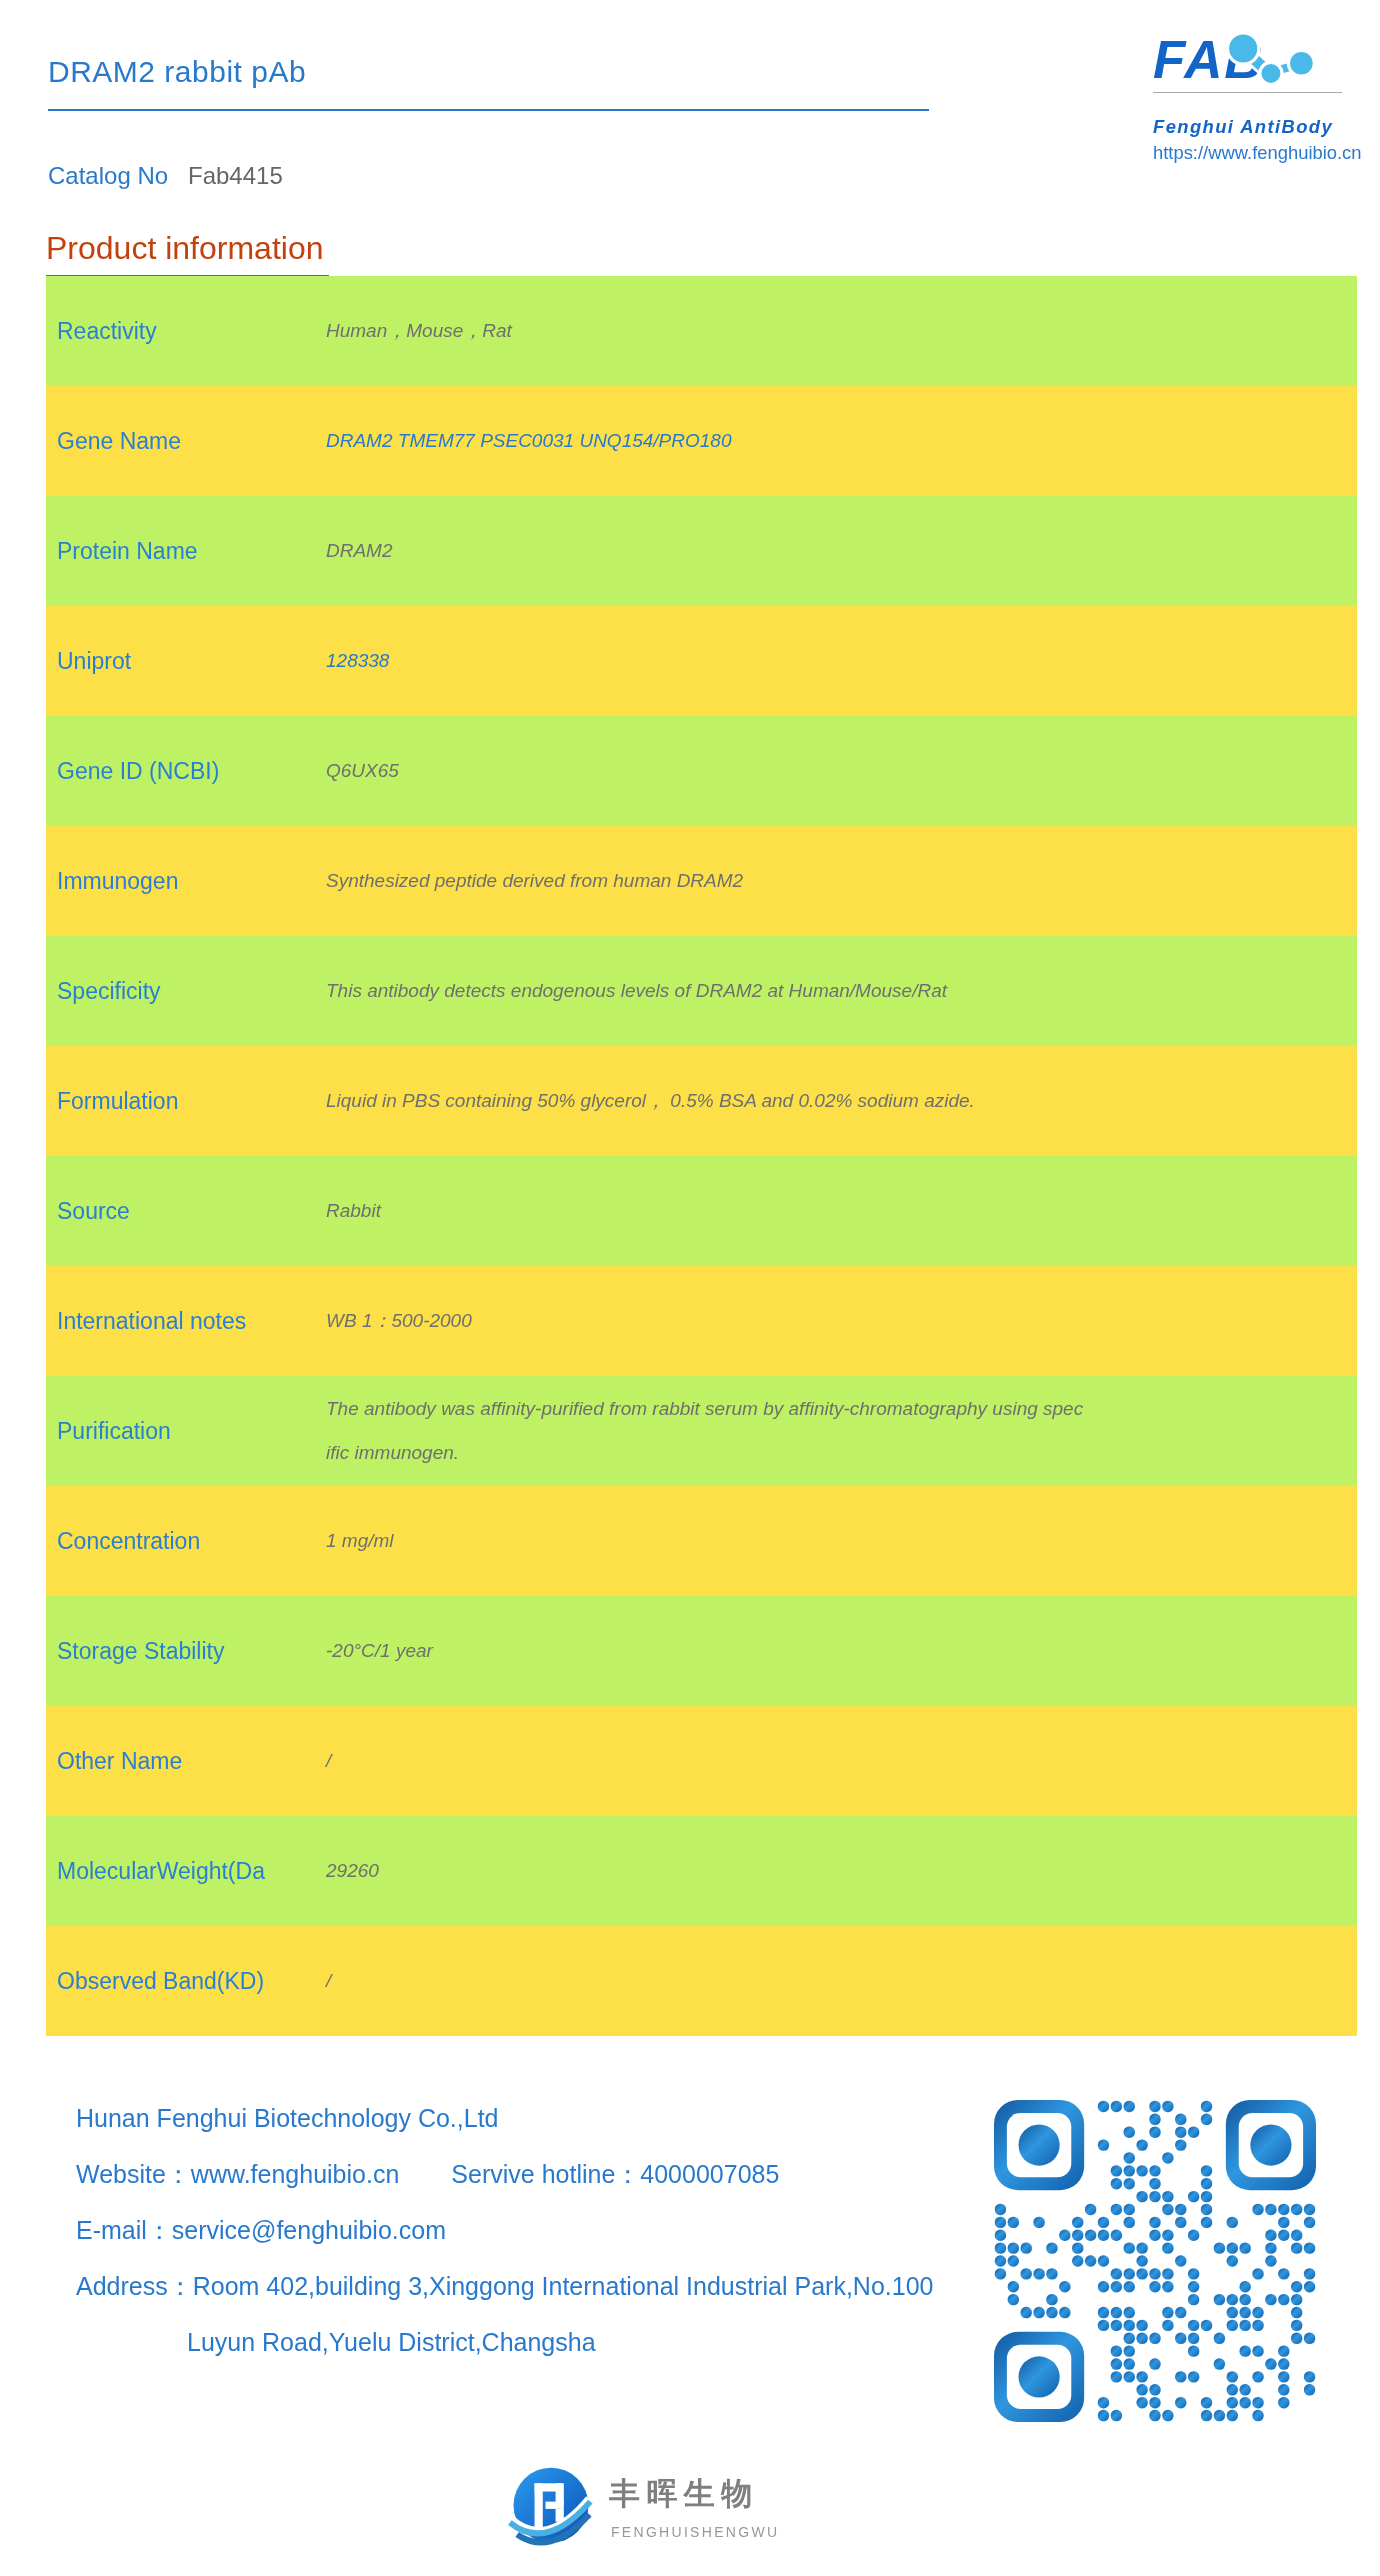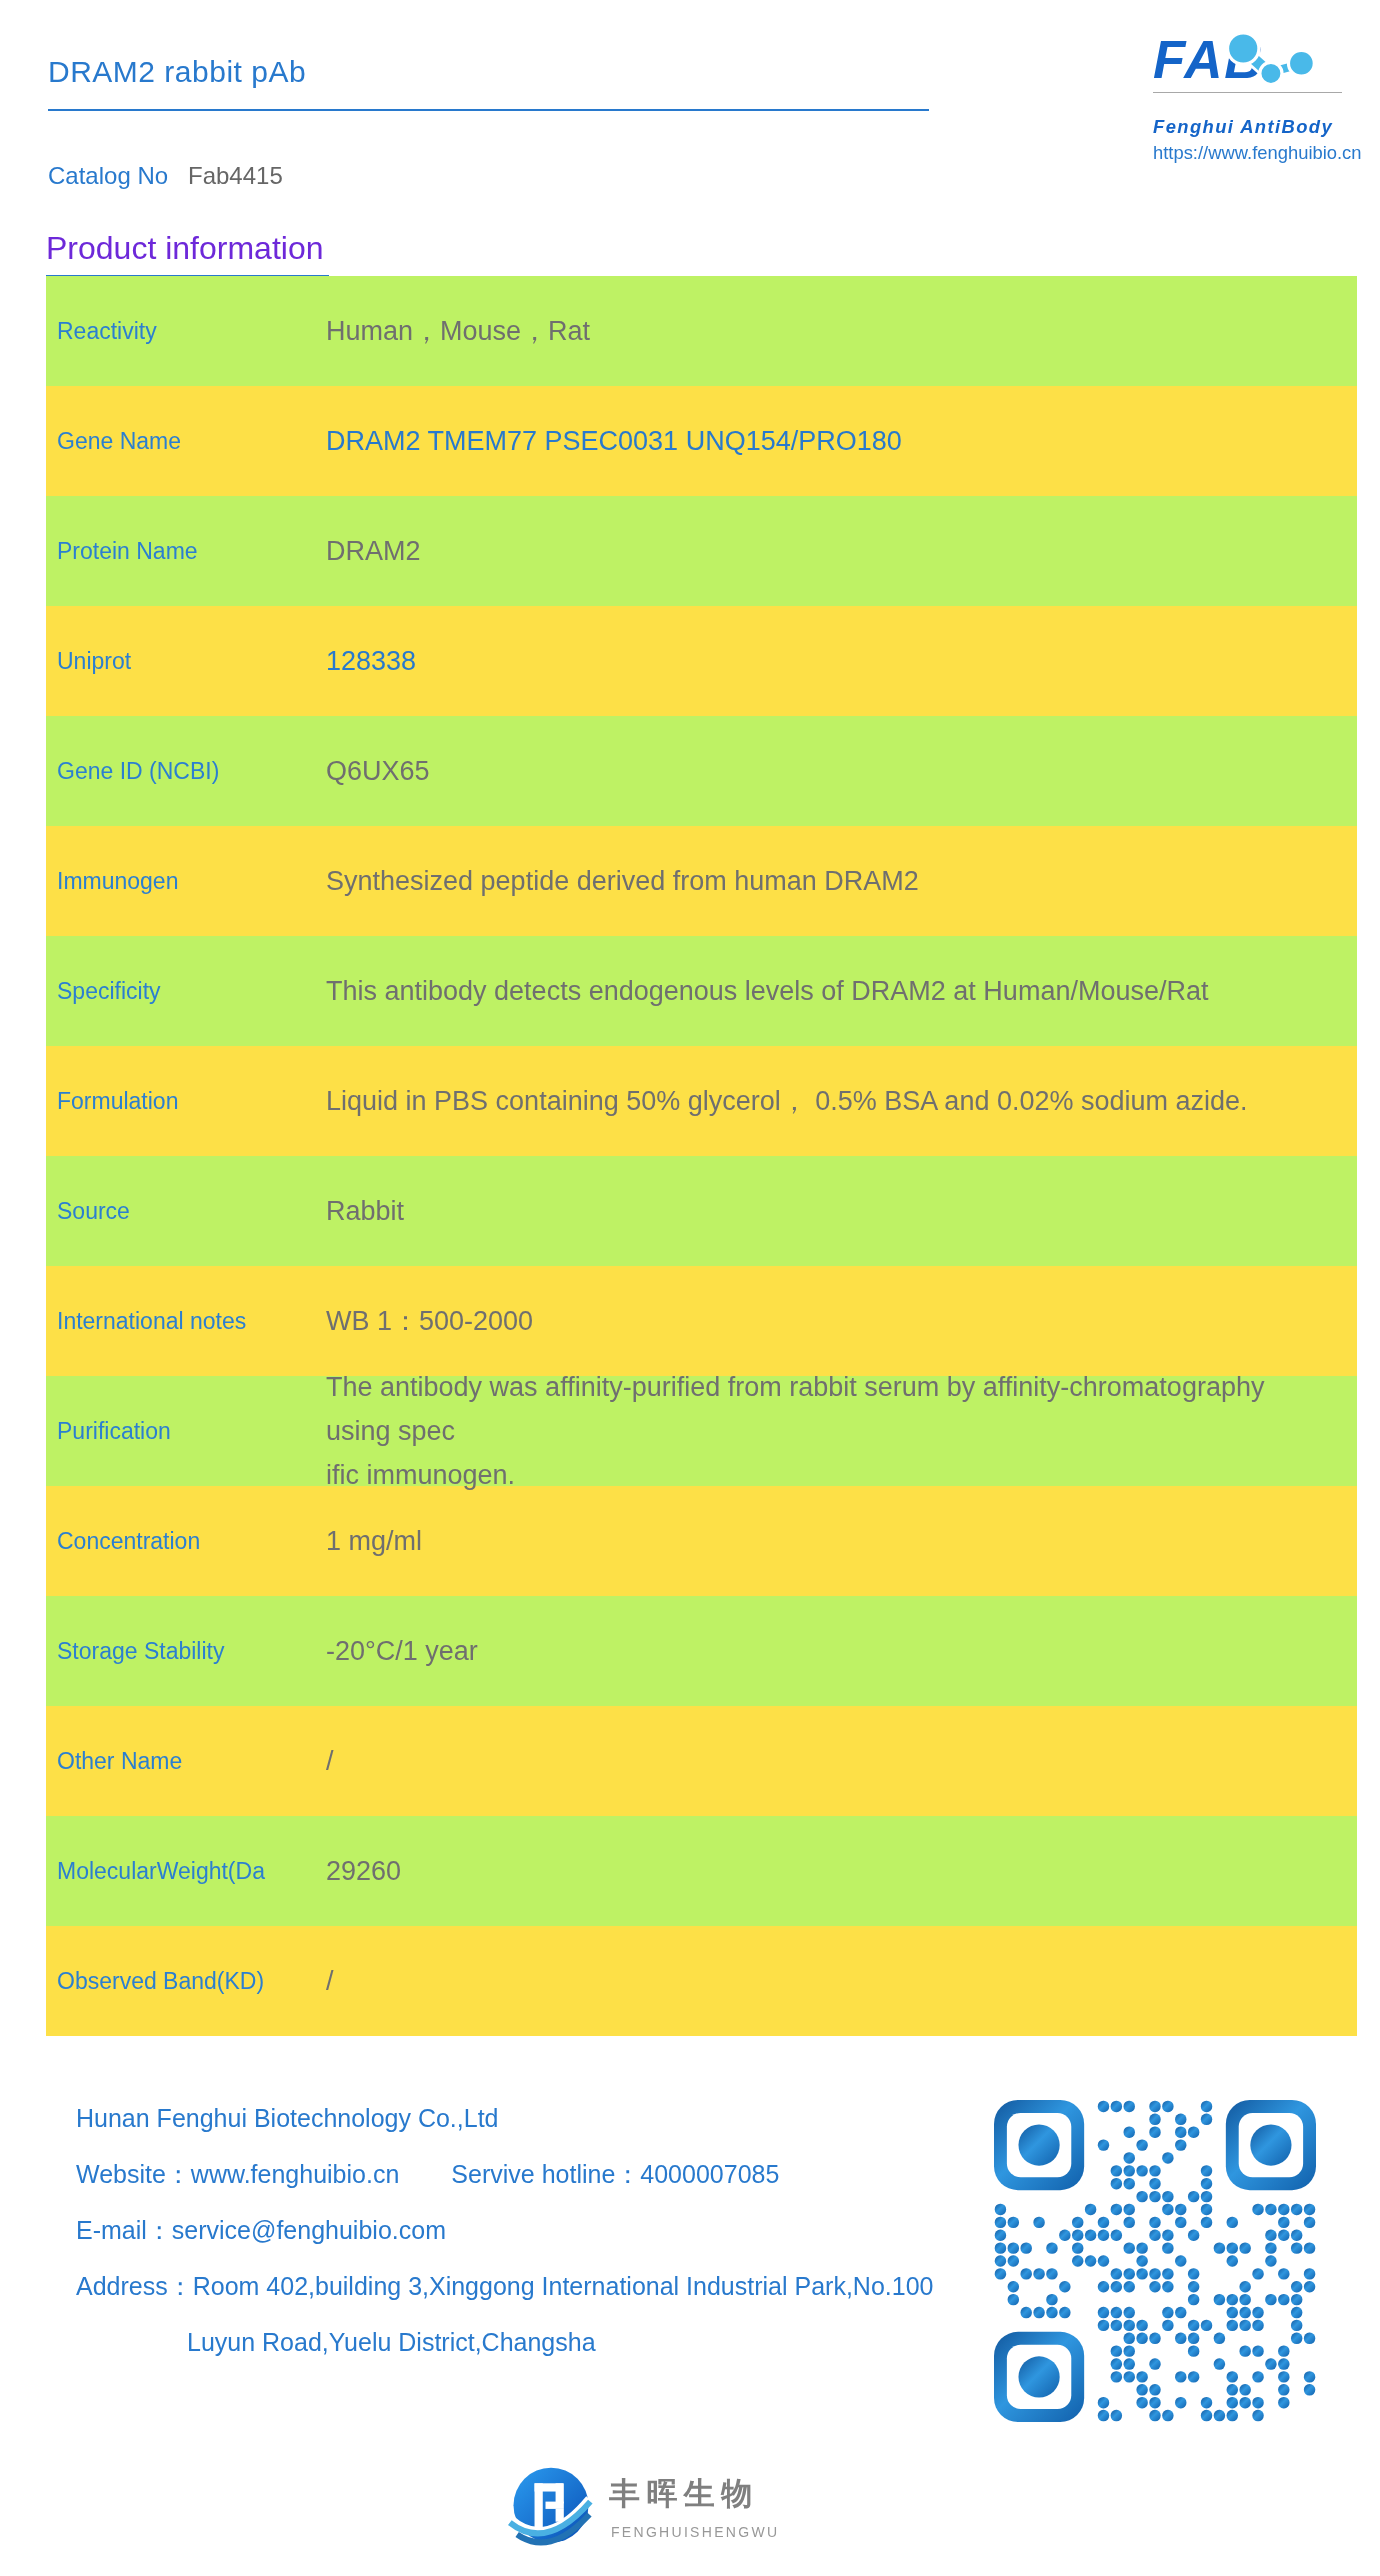--- a/index.html
+++ b/index.html
@@ -13,29 +13,29 @@
   .logo-fab{position:relative;font-size:53px;line-height:57px;font-weight:800;font-style:italic;color:#1464c8;letter-spacing:1.8px;}
   .logo-molecule{position:absolute;left:57px;top:-1.8px;pointer-events:none;}
   .logo-divider{width:189px;height:1.8px;background:#a8a8a8;margin-top:3.7px;}
   .logo-sub{font-size:18.4px;font-weight:700;font-style:italic;color:#1464c8;letter-spacing:1.4px;margin-top:23px;}
   .logo-url{font-size:18.4px;color:#2879cd;margin-top:4px;}
   .catalog{position:absolute;left:48px;top:162px;font-size:24px;}
   .catalog-label{color:#2879cd;}
   .catalog-value{position:absolute;left:140px;top:0;color:#666;}
 
   
-  .section-title{position:absolute;left:46px;top:230px;font-size:32px;color:#6d28d9;font-weight:400;}
+  .section-title{position:absolute;left:46px;top:230px;font-size:32px;color:#c2410c;font-weight:400;}
   .section-underline{position:absolute;left:46px;top:275px;width:283px;height:3.7px;background:#2879cd;}
 
   
   .ptable{position:absolute;left:46px;top:276px;width:1311px;}
   .trow{display:flex;align-items:center;height:110px;background:#bef264;}
   .trow.alt{background:#fde047;}
   .tlabel{flex:0 0 269px;padding-left:11px;font-size:23px;color:#2b7fd1;}
-  .tvalue{flex:1;font-size:27px;color:#6f6f6f;line-height:44px;padding-right:28px;}
+  .tvalue{flex:1;font-size:19px;color:#6f6f6f;line-height:44px;padding-right:28px;font-style:italic;}
   .tvalue.link{color:#2879cd;}
 
   
   .footer{position:absolute;left:76px;top:2090px;font-size:25px;color:#2879cd;}
   .fline{height:56px;line-height:56px;white-space:nowrap;}
   .fgap{display:inline-block;width:52px;}
   .findent{padding-left:111px;}
 
   .qr{position:absolute;left:994px;top:2100px;width:322px;height:322px;}
 

